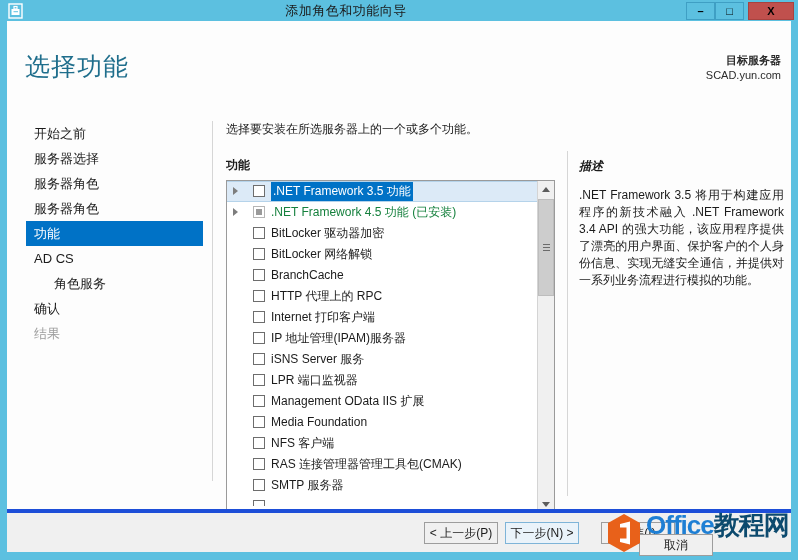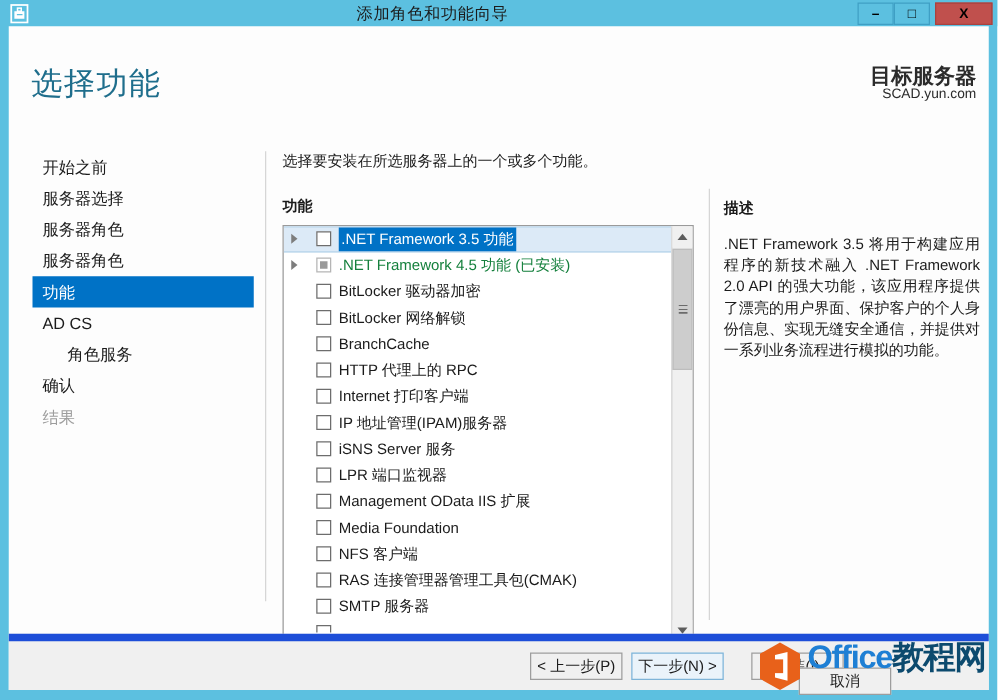--- a/index.html
+++ b/index.html
@@ -95,21 +95,21 @@
     letter-spacing: 1px;
   }
   #dest-block {
     position: absolute;
     right: 10px;
     top: 32px;
     text-align: right;
     line-height: 15px;
   }
   #dest-label {
-    font-size: 17px;
+    font-size: 11px;
     font-weight: bold;
     color: #2b2b2b;
   }
   #dest-value {
     font-size: 11px;
     color: #2b2b2b;
   }
 
   
   #nav {
@@ -319,38 +319,39 @@
   #desc {
     position: absolute;
     left: 572px;
     top: 137px;
     width: 205px;
   }
   #desc-title {
     font-size: 12px;
     font-weight: bold;
     color: #1b1b1b;
+    font-style: italic;
   }
   #desc-body {
     margin-top: 12px;
     font-size: 12px;
     line-height: 17px;
     color: #1b1b1b;
     text-align: justify;
   }
 
   
   #footer {
     position: absolute;
     left: 0;
     bottom: 0;
     width: 784px;
     height: 39px;
     background: #f0f0f0;
-    border-top: 6px solid #1d4ed8;
+    border-top: 4px solid #1d4ed8;
   }
   .footbtn {
     position: absolute;
     top: 9px;
     height: 22px;
     width: 74px;
     box-sizing: border-box;
     background: #f0f0f0;
     border: 1px solid #9d9d9d;
     font-size: 12px;
@@ -535,21 +536,21 @@
         </div>
         <div class="sb-btn down">
           <span class="sb-arrow"></span>
         </div>
       </div>
     </div>
 
     <div id="desc-divider"></div>
     <div id="desc">
       <div id="desc-title">描述</div>
-      <div id="desc-body">.NET Framework 3.5 将用于构建应用程序的新技术融入 .NET Framework 2.0 API 的强大功能，该应用程序提供了漂亮的用户界面、保护客户的个人身份信息、实现无缝安全通信，并提供对一系列业务流程进行模拟的功能。</div>
+      <div id="desc-body">.NET Framework 3.5 将用于构建应用程序的新技术融入 .NET Framework 3.4 API 的强大功能，该应用程序提供了漂亮的用户界面、保护客户的个人身份信息、实现无缝安全通信，并提供对一系列业务流程进行模拟的功能。</div>
     </div>
 
     <div id="footer">
       <button class="footbtn" id="btn-prev">&lt; 上一步(P)</button>
       <button class="footbtn" id="btn-next">下一步(N) &gt;</button>
       <button class="footbtn" id="btn-install">安装(I)</button>
       <button class="footbtn" id="btn-cancel">取消</button>
     </div>
 
   </div>

